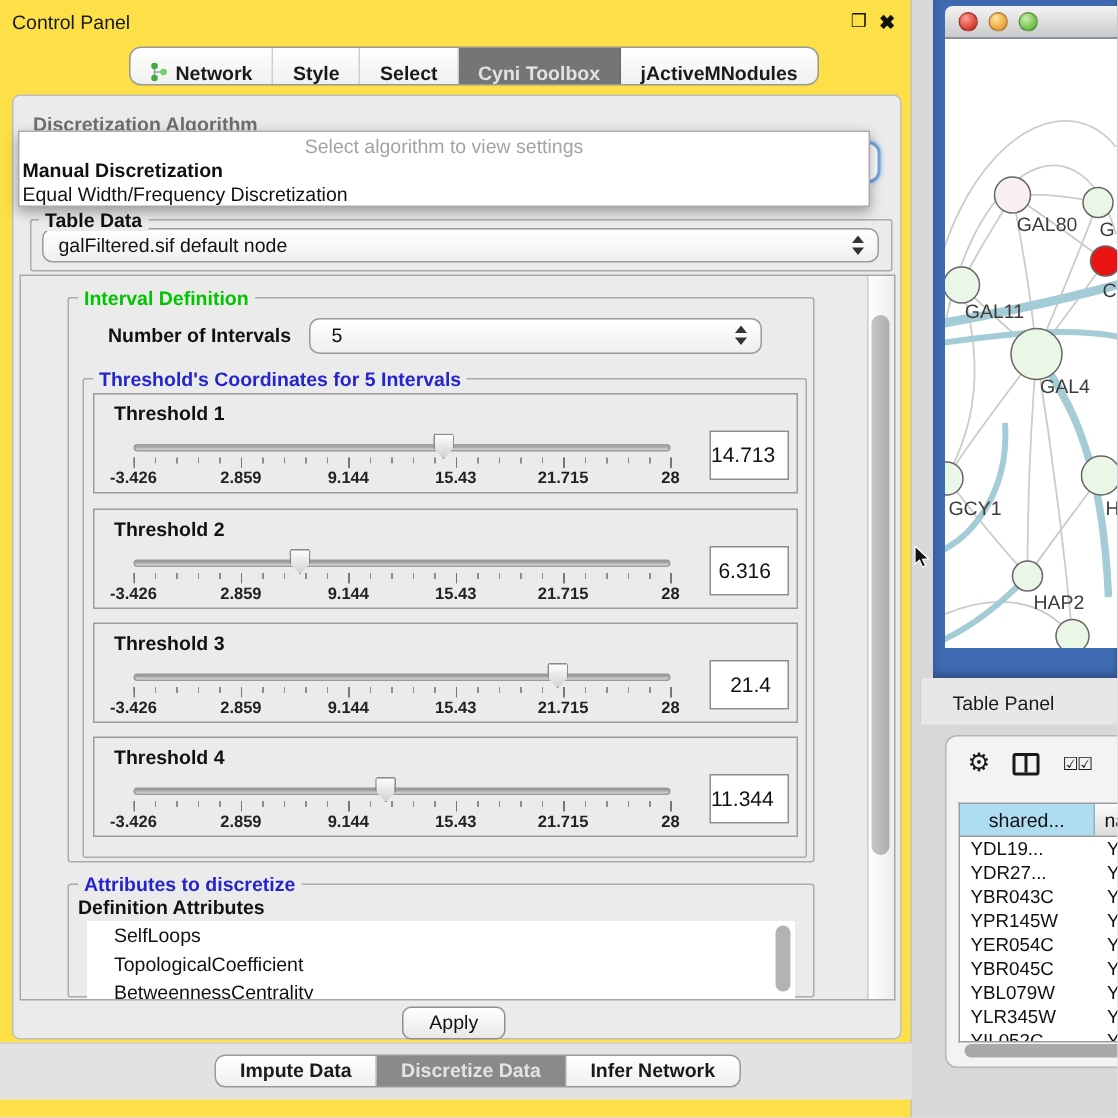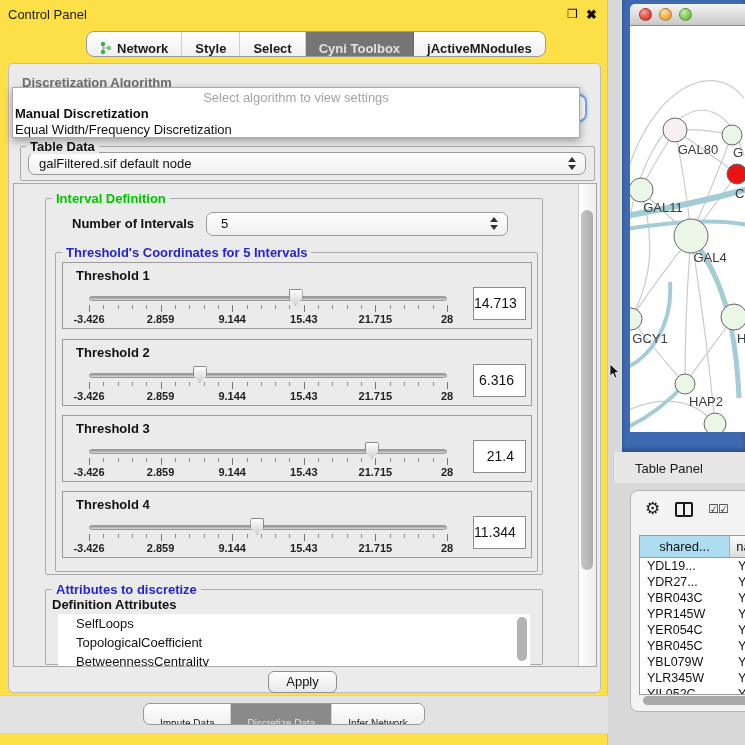--- a/index.html
+++ b/index.html
@@ -86,21 +86,21 @@
   #attr-list { position:absolute; left:58px; top:614px; width:472px; height:52px; background:#ffffff; overflow:hidden; }
   .attr-item { font-size:13px; color:#111; padding-left:18px; line-height:19px; white-space:nowrap; }
   #attr-vscroll { position:absolute; right:3px; top:3px; width:10px; height:44px; background:#b3b3b3; border-radius:5px; }
 
   
   #apply-btn { position:absolute; left:268px; top:671px; width:69px; height:22px; background:linear-gradient(#ffffff,#e8e8e8);
     border:1px solid #8f8f8f; border-radius:6px; font-size:13px; color:#111; text-align:center; line-height:20px; }
   #bottom-band { position:absolute; left:0; top:695px; width:608px; height:38px; background:#e2e2e2; border-top:1px solid #d0d0d0; }
   #bottom-tabs { position:absolute; left:143px; top:703px; height:22px; display:flex; background:linear-gradient(#ffffff,#f0f0f0);
     border:1px solid #9a9a9a; border-radius:7px; overflow:hidden; }
-  .bottom-tab { padding:10px 16px; font-size:10px; font-weight:400; color:#1a1a1a; line-height:20px; border-right:1px solid #cfcfcf; white-space:nowrap; }
+  .bottom-tab { padding:0 16px; font-size:13px; font-weight:700; color:#1a1a1a; line-height:20px; border-right:1px solid #cfcfcf; white-space:nowrap; }
   .bottom-tab:last-child { border-right:none; }
   .bottom-tab.selected { background:#8a8a8a; color:#e3e3e3; }
 
   
   #network-window { position:absolute; left:622px; top:0; width:123px; height:452px; background:#3e6ab1; box-shadow:inset 0 -3px 4px rgba(0,0,0,0.25); }
   #net-titlebar { position:absolute; left:8px; top:4px; width:115px; height:22px; background:linear-gradient(#f4f4f4,#c9c9c9);
     border-bottom:1px solid #8d8d8d; border-top-left-radius:5px; display:flex; align-items:center; gap:7px; padding-left:9px; }
   .traffic { width:13px; height:13px; border-radius:50%; border:1px solid rgba(0,0,0,0.25); }
   .traffic.red { background:radial-gradient(circle at 35% 30%, #ff9f97, #da3d30 70%); }
   .traffic.yellow { background:radial-gradient(circle at 35% 30%, #ffe49a, #e9a23b 70%); }

